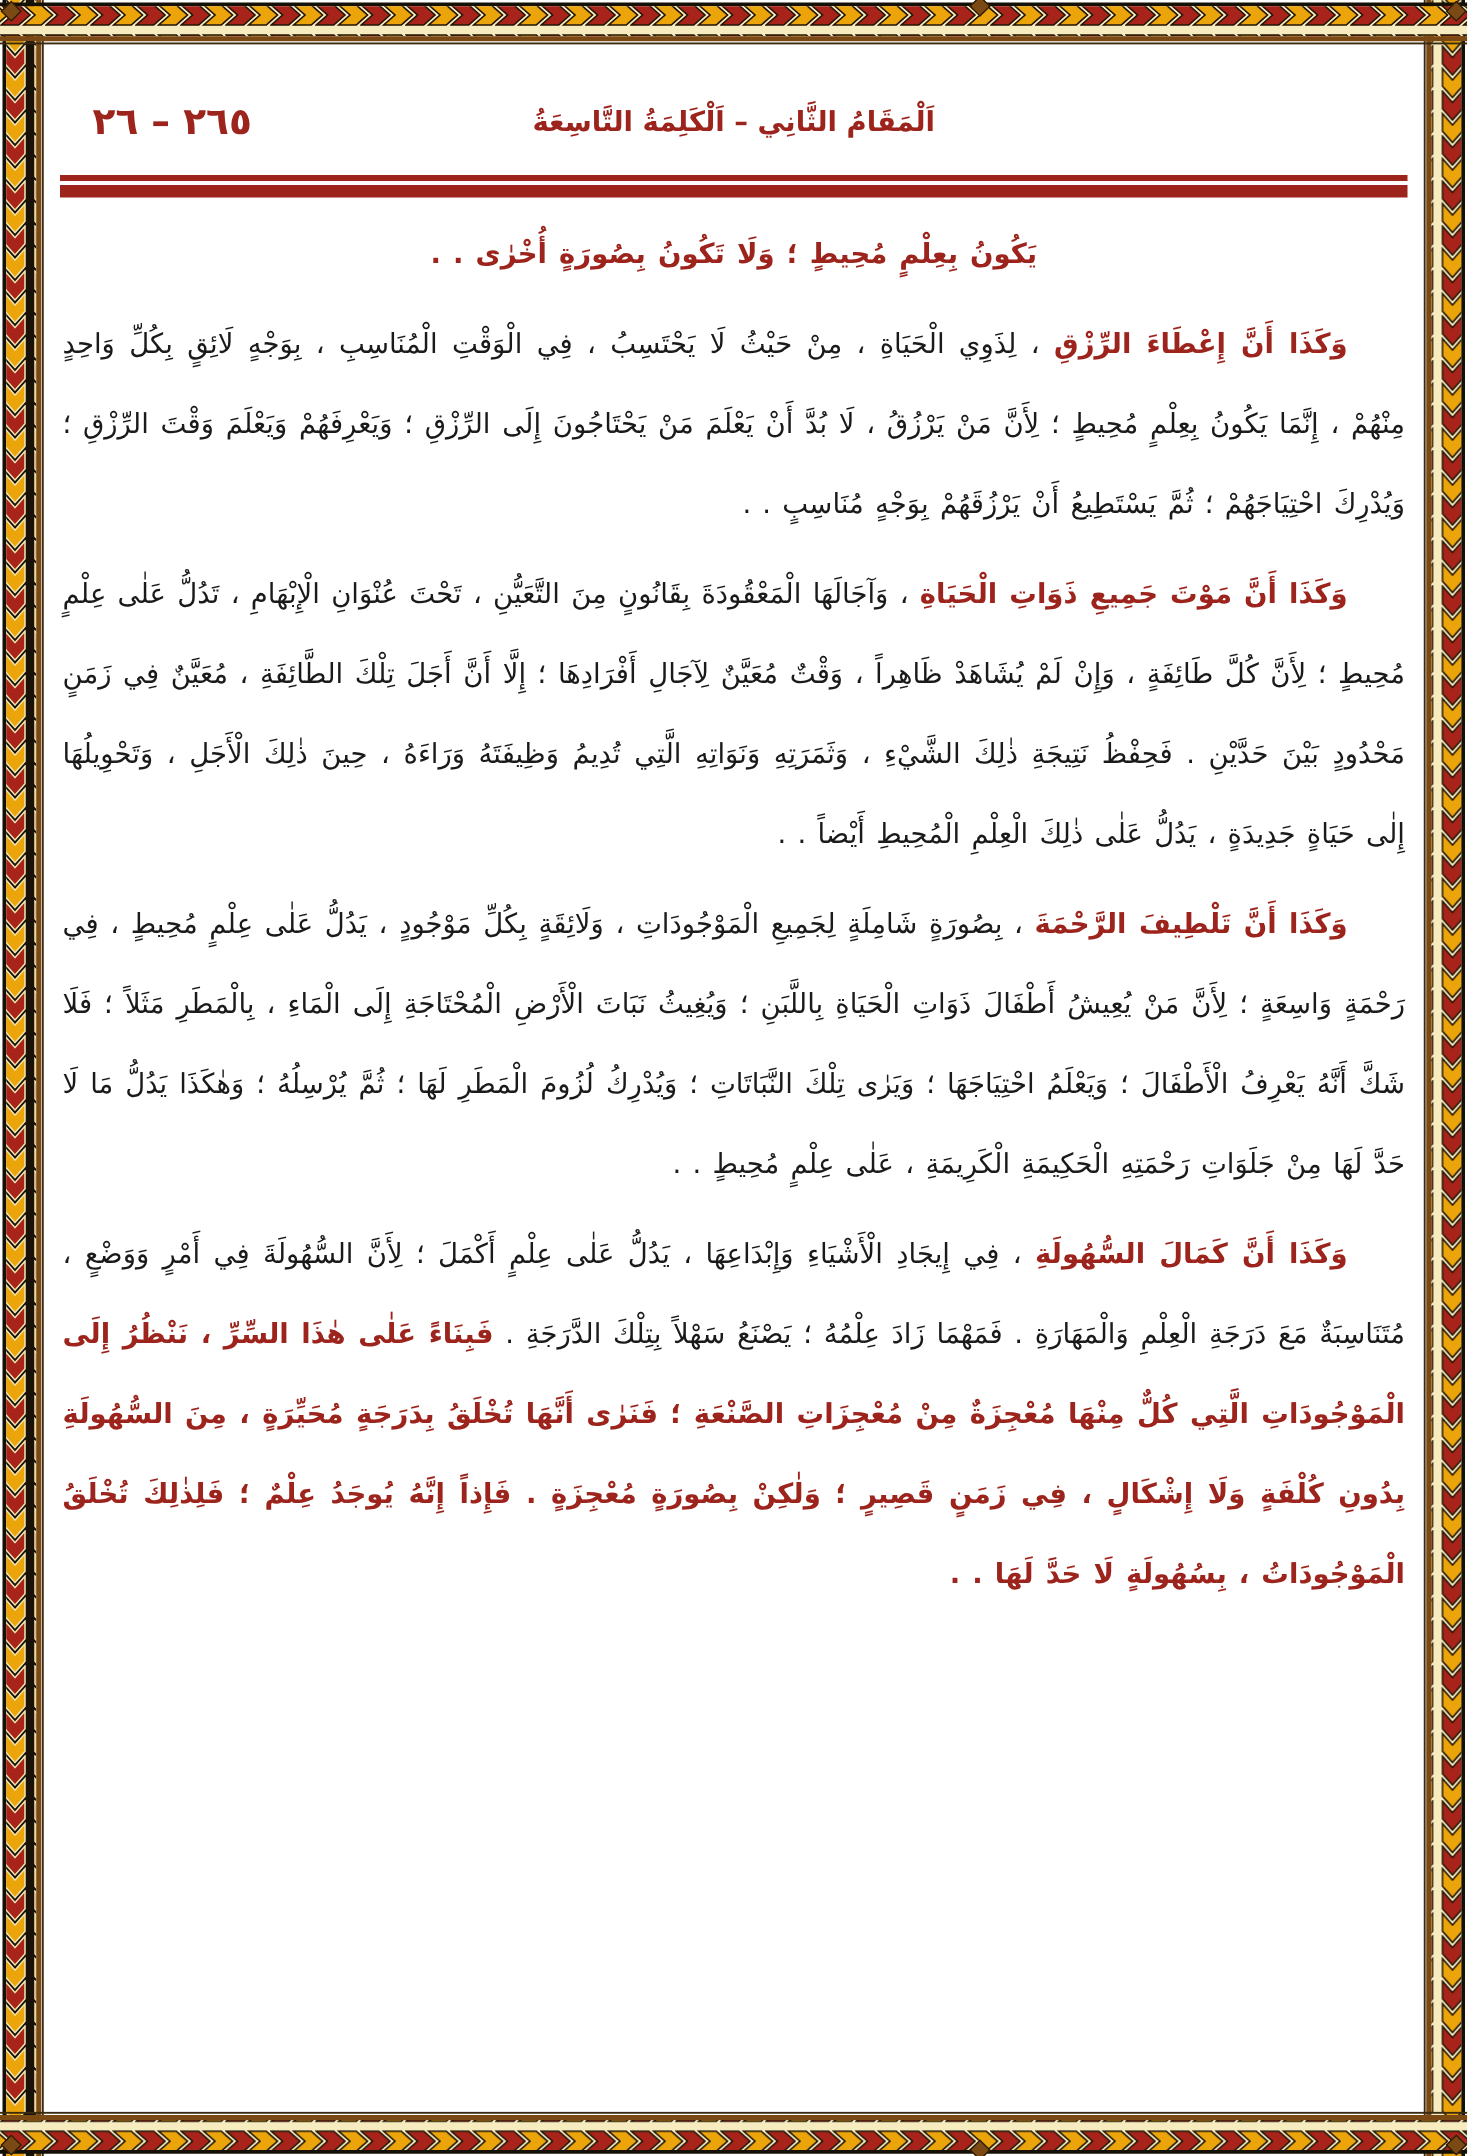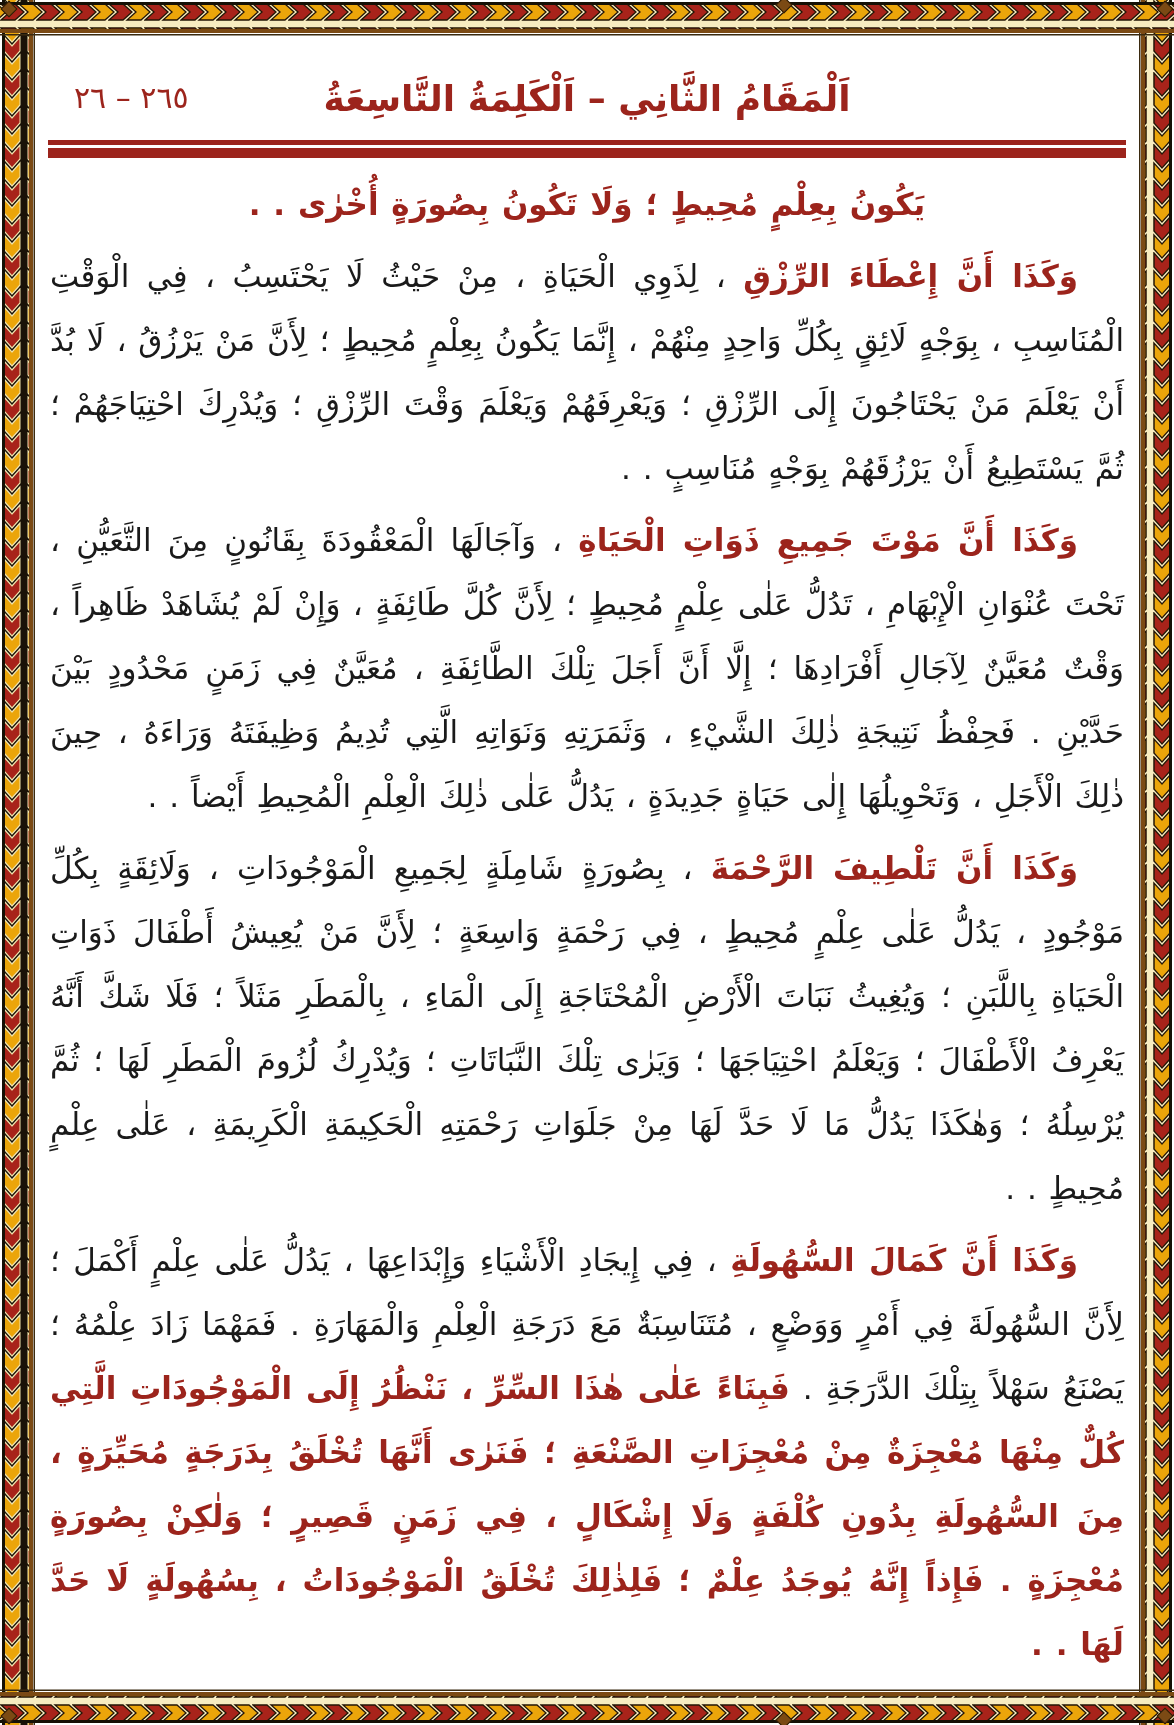--- a/index.html
+++ b/index.html
@@ -51,46 +51,46 @@
   .header{
     position:relative;
     margin:30px 10px 0 10px;
     height:62px;
   }
   .page-label{
     position:absolute;
     left:18px;top:12px;
     direction:ltr;
     color:var(--accent-red);
-    font-weight:normal;
+    font-weight:bold;
     font-size:30px;
     letter-spacing:2px;
     white-space:nowrap;
   }
   .page-title{
     text-align:center;
     direction:rtl;
     color:var(--accent-red);
     font-weight:bold;
-    font-size:36px;
+    font-size:22px;
     line-height:62px;
     white-space:nowrap;
   }
   .header-rule{
     margin:10px 2px 0 2px;
     height:18px;
     background:linear-gradient(to bottom,
       var(--accent-red) 0px,var(--accent-red) 5px,
       #ffffff 5px,#ffffff 8px,
       var(--accent-red) 8px,var(--accent-red) 18px);
   }
   .body-text{
     direction:rtl;
     margin:14px 4px 0 4px;
-    font-size:31px;
+    font-size:22px;
     line-height:64px;
     text-align:justify;
     word-spacing:2px;
     color:var(--text-black);
   }
   .body-text p{margin:0 0 8px 0;}
   .body-text p.indent{text-indent:46px;}
   .body-text p.center{text-align:center;text-indent:0;}
   .seg-red{color:var(--accent-red);font-weight:bold;}
   .seg-black{color:var(--text-black);font-weight:normal;}

